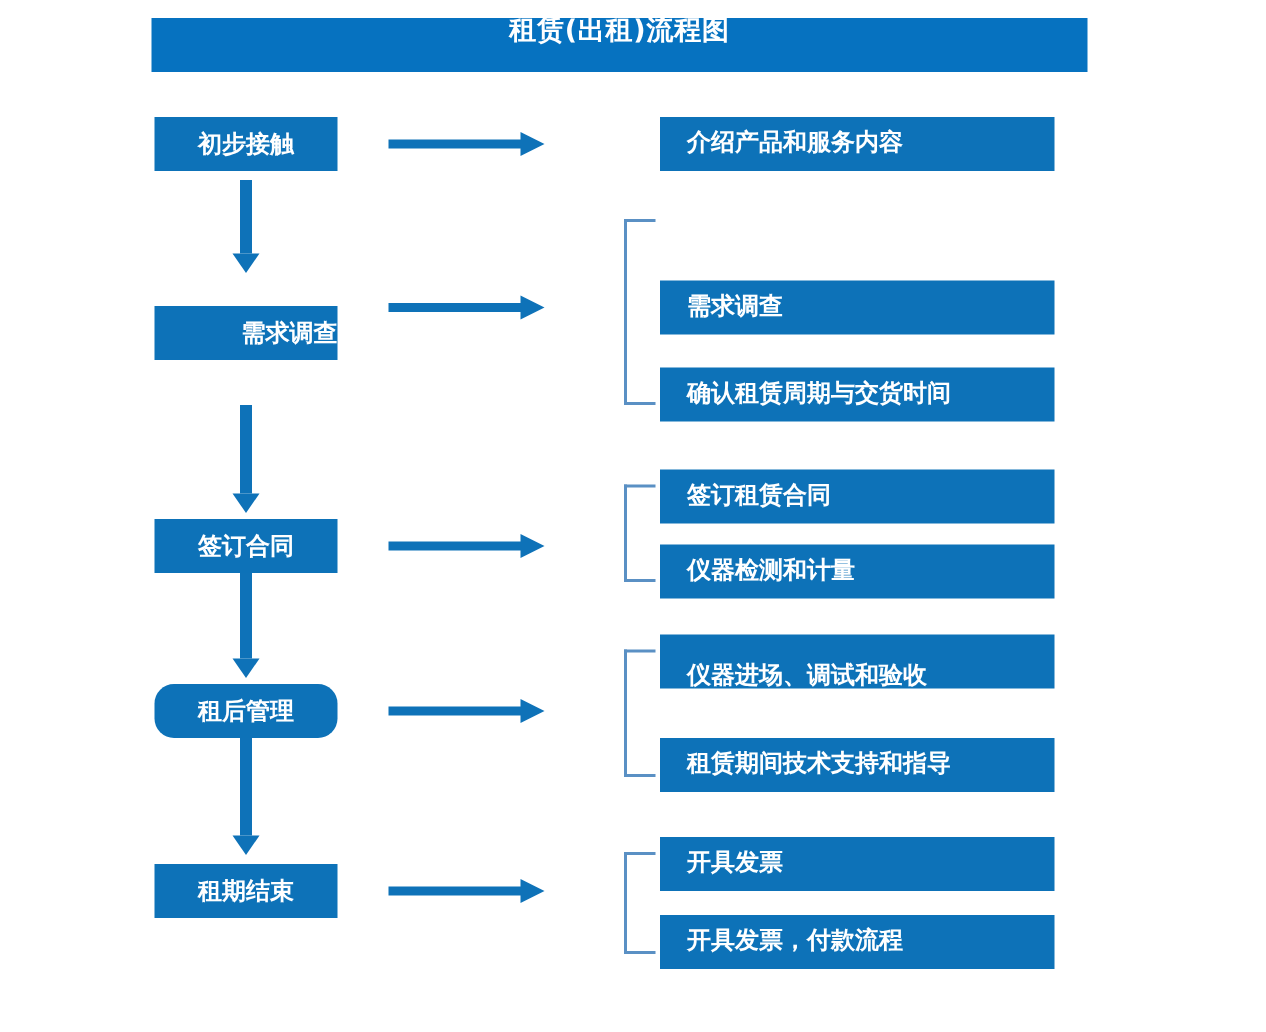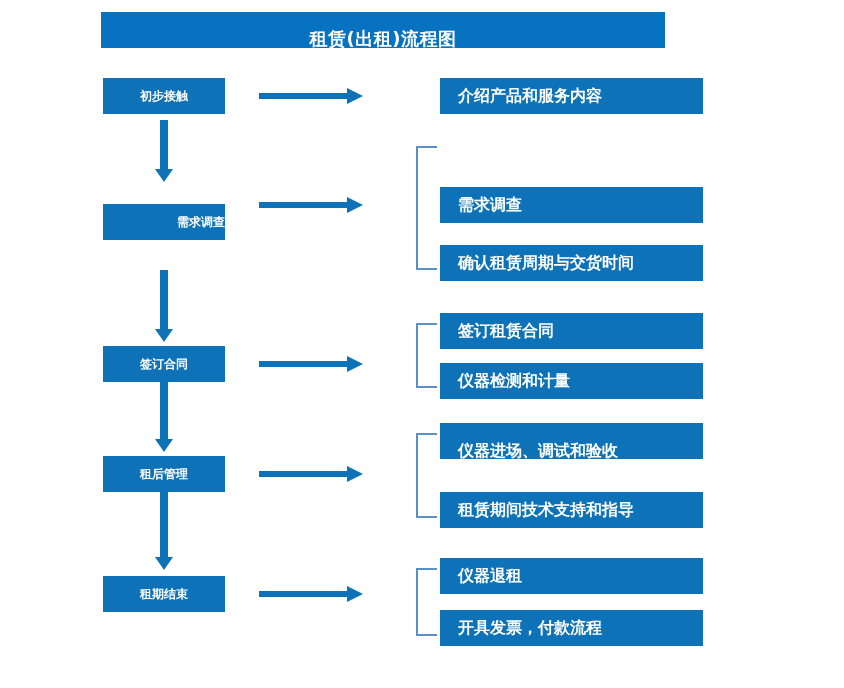--- a/index.html
+++ b/index.html
@@ -21,25 +21,25 @@
     top: 0;
     width: 844px;
     height: 688px;
   }
 
   
   .title-bar {
     position: absolute;
     left: 101px;
     top: 12px;
-    width: 564px;
+    width: 624px;
     height: 36px;
     background: #0672c0;
     display: flex;
-    align-items: flex-end;
+    align-items: flex-start;
     justify-content: center;
   }
   .title-bar .title-text {
     color: #ffffff;
     font-size: 18px;
     font-weight: bold;
     letter-spacing: 0.5px;
     line-height: 1;
     white-space: nowrap;
   }
@@ -50,21 +50,21 @@
     left: 103px;
     width: 122px;
     height: 36px;
     background: #0d72b8;
     display: flex;
     align-items: center;
     justify-content: center;
   }
   .stage-box .stage-text {
     color: #ffffff;
-    font-size: 12px;
+    font-size: 16px;
     font-weight: bold;
     line-height: 1;
     white-space: nowrap;
   }
 
   
   .detail-box {
     position: absolute;
     left: 440px;
     width: 263px;
@@ -202,21 +202,21 @@
   </div>
   <div class="detail-box" style="top:363px;">
     <span class="detail-text">仪器检测和计量</span>
   </div>
 
   <div class="v-arrow" style="top:382px; height:70px;">
     <div class="shaft" style="height:57px;"></div>
     <div class="head" style="top:57px;"></div>
   </div>
 
-  <div class="stage-box" style="top:456px;">
+  <div class="stage-box" style="top:456px;border-radius:13px;">
     <span class="stage-text">租后管理</span>
   </div>
   <div class="h-arrow" style="top:465px;">
     <div class="shaft"></div>
     <div class="head"></div>
   </div>
   <div class="bracket" style="top:433px; height:85px;"></div>
   <div class="detail-box" style="top:423px;align-items:flex-end;">
     <span class="detail-text">仪器进场、调试和验收</span>
   </div>
@@ -231,19 +231,19 @@
 
   <div class="stage-box" style="top:576px;">
     <span class="stage-text">租期结束</span>
   </div>
   <div class="h-arrow" style="top:585px;">
     <div class="shaft"></div>
     <div class="head"></div>
   </div>
   <div class="bracket" style="top:568px; height:68px;"></div>
   <div class="detail-box" style="top:558px;">
-    <span class="detail-text">仪器退租</span>
+    <span class="detail-text">开具发票</span>
   </div>
   <div class="detail-box" style="top:610px;">
     <span class="detail-text">开具发票，付款流程</span>
   </div>
 
 </div>
 
 </body></html>

